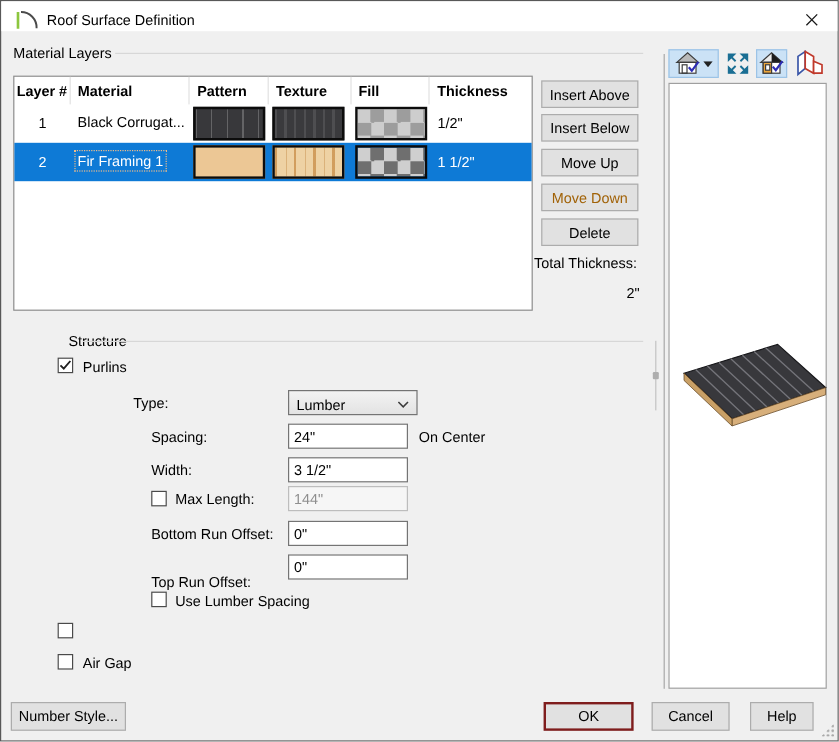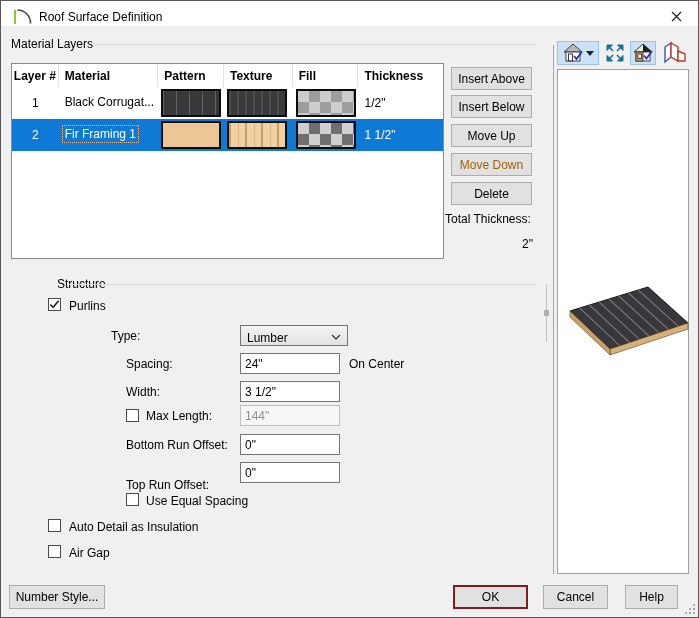--- a/index.html
+++ b/index.html
@@ -249,26 +249,25 @@
 
   <span class="static" style="left:125px; top:437px;">Bottom Run Offset:</span>
   <input class="tinput" style="left: 239px; top: 433px;" value="0&quot;">
 
   <span class="static" style="left:125px; top:465px;margin-top:12px;">Top Run Offset:</span>
   <input class="tinput" style="left: 239px; top: 461px;" value="0&quot;">
 
   <span class="cb" style="left:125px; top:492px;">
     
   </span>
-  <span class="cb-label" style="left:145px; top:493px;">Use Equal Spacing</span>
+  <span class="cb-label" style="left:145px; top:493px;">Use Lumber Spacing</span>
 
   <span class="cb" style="left:47px; top:518px;">
     
   </span>
-  <span class="cb-label" style="left:68px; top:519px;">Auto Detail as Insulation</span>
 
   <span class="cb" style="left:47px; top:544px;">
     
   </span>
   <span class="cb-label" style="left:68px; top:545px;">Air Gap</span>
 
   <div class="btn" style="left:8px; top:584px; width:96px; height:24px;">Number Style...</div>
   <div class="btn default" style="left:452px; top:584px; width:75px; height:24px;">OK</div>
   <div class="btn" style="left:542px; top:584px; width:65px; height:24px;">Cancel</div>
   <div class="btn" style="left:624px; top:584px; width:53px; height:24px;">Help</div>

